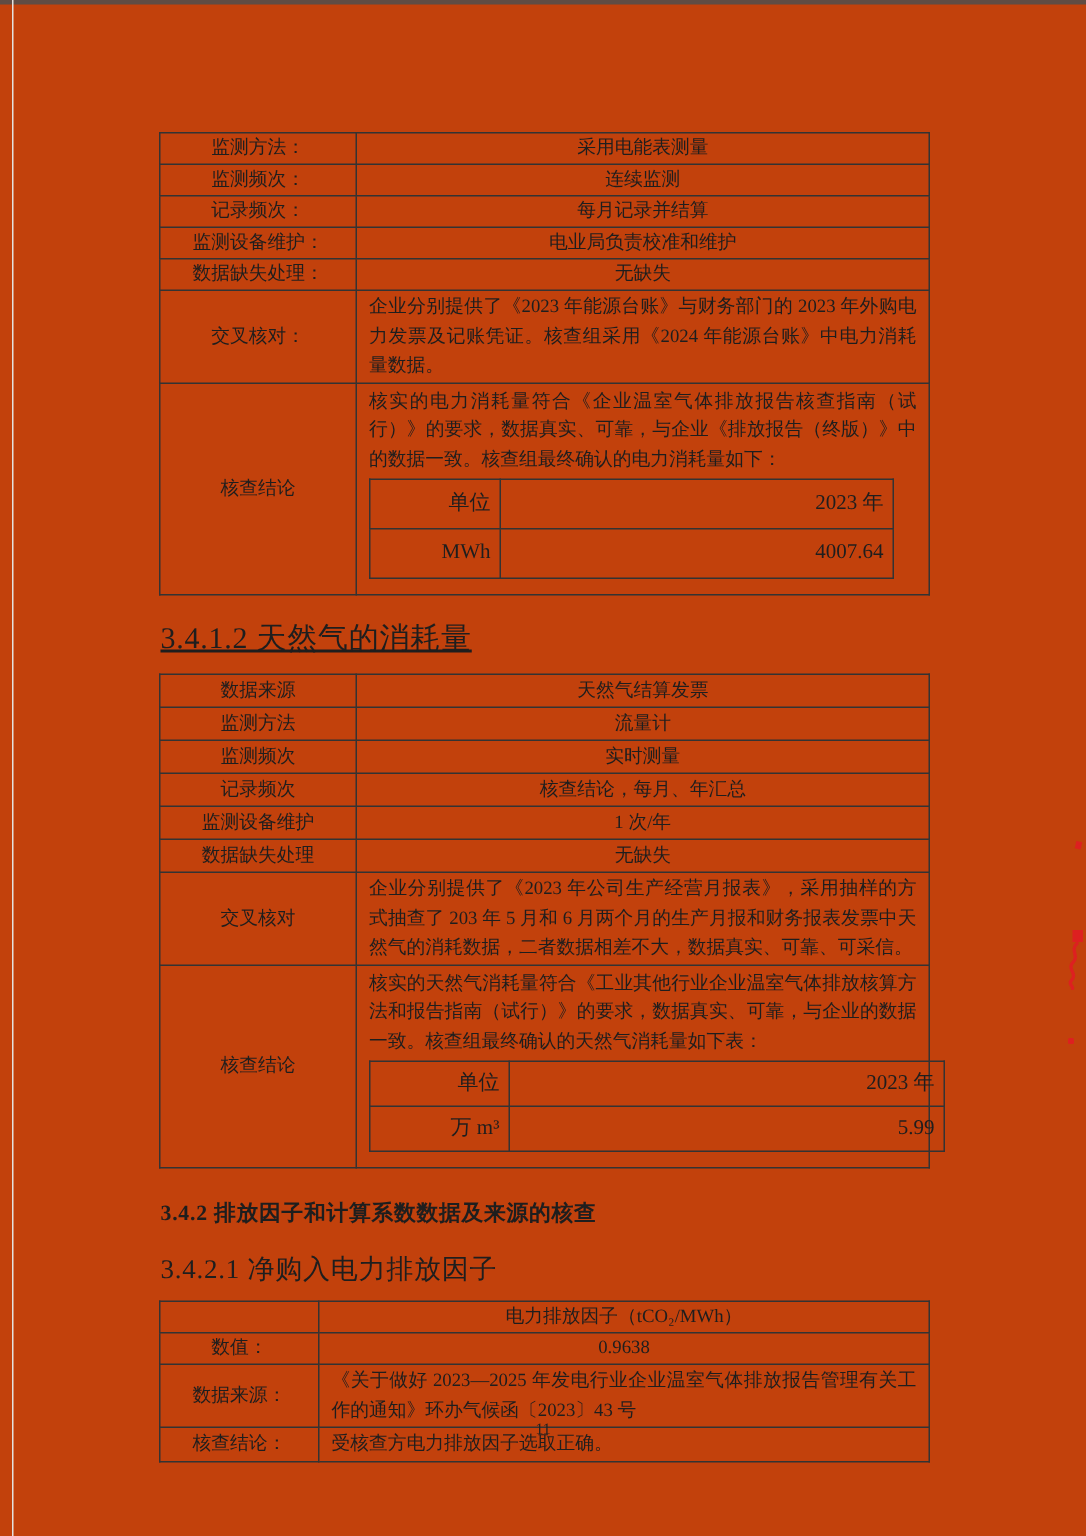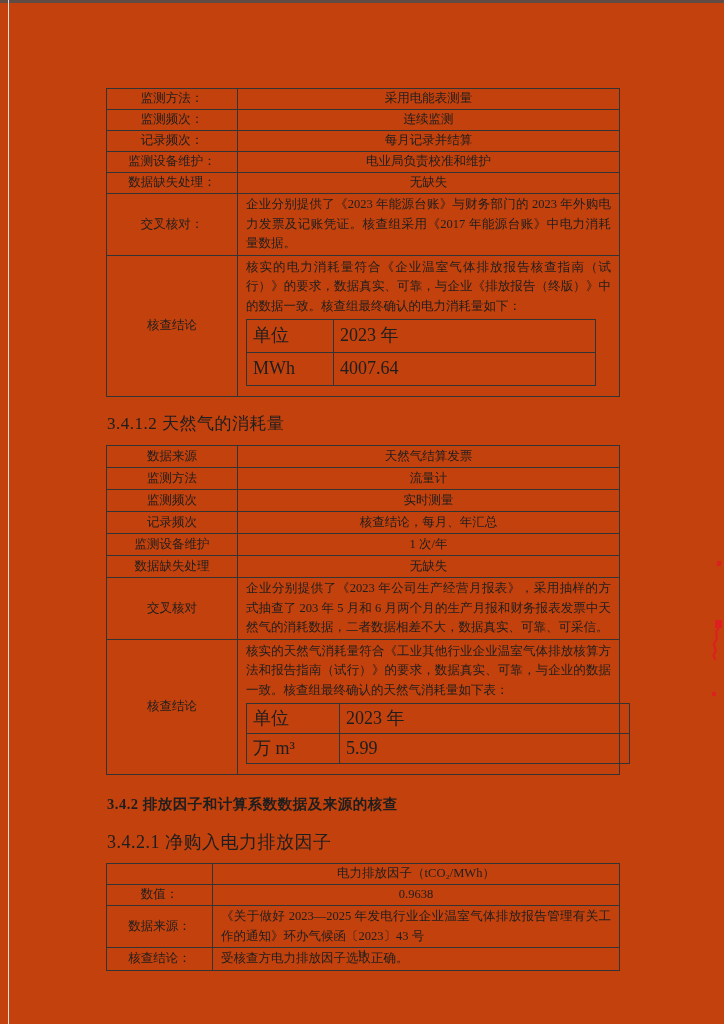--- a/index.html
+++ b/index.html
@@ -25,28 +25,28 @@
   td.label{text-align:center;}
   table.t1 td.label, table.t2 td.label{width:118px;}
   table.t3 td.label{width:93px;}
   td.value{text-align:center;}
   td.value.left{text-align:justify;padding:1px 8px;}
   table.t1 tr.simple td, table.t3 tr.simple td{height:20px;}
   table.t2 tr.simple td{height:21px;text-align:center;}
 
   .concl-text{margin:1px 0 0 0;text-align:justify;}
   table.inner{border-collapse:collapse;margin:3px 0 9px 0;table-layout:fixed;}
-  table.inner td{border:1.5px solid #333;text-align:left;height:32px;font-size:18px;}
+  table.inner td{border:1.5px solid #333;text-align:right;height:32px;font-size:14px;}
   table.inner.i1{width:350px;}
   table.inner.i1 td.iu{width:74px;}
   table.inner.i2{width:384px;}
   table.inner.i2 td.iu{width:80px;}
   table.inner.i2 td{height:29px;}
 
-  h3.sub{font-size:17px;font-weight:normal;margin:15px 0 10px 1px;letter-spacing:.5px;}
+  h3.sub{font-size:20px;font-weight:normal;margin:15px 0 10px 1px;letter-spacing:.5px;text-decoration:underline;}
   h2.sec{font-size:14.5px;font-weight:bold;margin:20px 0 0 1px;letter-spacing:.5px;}
   h3.sub2{font-size:18px;font-weight:normal;margin:16px 0 9px 1px;letter-spacing:.5px;}
 
   .page-number{
     position:absolute;left:0;top:948px;width:724px;
     text-align:center;font-size:10.5px;color:#222;
     font-family:"Liberation Serif","DejaVu Serif",serif;
   }
 
   .red-mark{position:absolute;background:#dd2020;}
@@ -81,21 +81,21 @@
         <tr class="simple">
           <td class="label">监测设备维护：</td>
           <td class="value">电业局负责校准和维护</td>
         </tr>
         <tr class="simple">
           <td class="label">数据缺失处理：</td>
           <td class="value">无缺失</td>
         </tr>
         <tr>
           <td class="label">交叉核对：</td>
-          <td class="value left">企业分别提供了《2023 年能源台账》与财务部门的 2023 年外购电力发票及记账凭证。核查组采用《2017 年能源台账》中电力消耗量数据。</td>
+          <td class="value left">企业分别提供了《2023 年能源台账》与财务部门的 2023 年外购电力发票及记账凭证。核查组采用《2024 年能源台账》中电力消耗量数据。</td>
         </tr>
         <tr>
           <td class="label">核查结论</td>
           <td class="value left">
             <p class="concl-text">核实的电力消耗量符合《企业温室气体排放报告核查指南（试行）》的要求，数据真实、可靠，与企业《排放报告（终版）》中的数据一致。核查组最终确认的电力消耗量如下：</p>
             <table class="inner i1">
               <tbody>
                 <tr>
                   <td class="iu">单位</td>
                   <td>2023 年</td>

